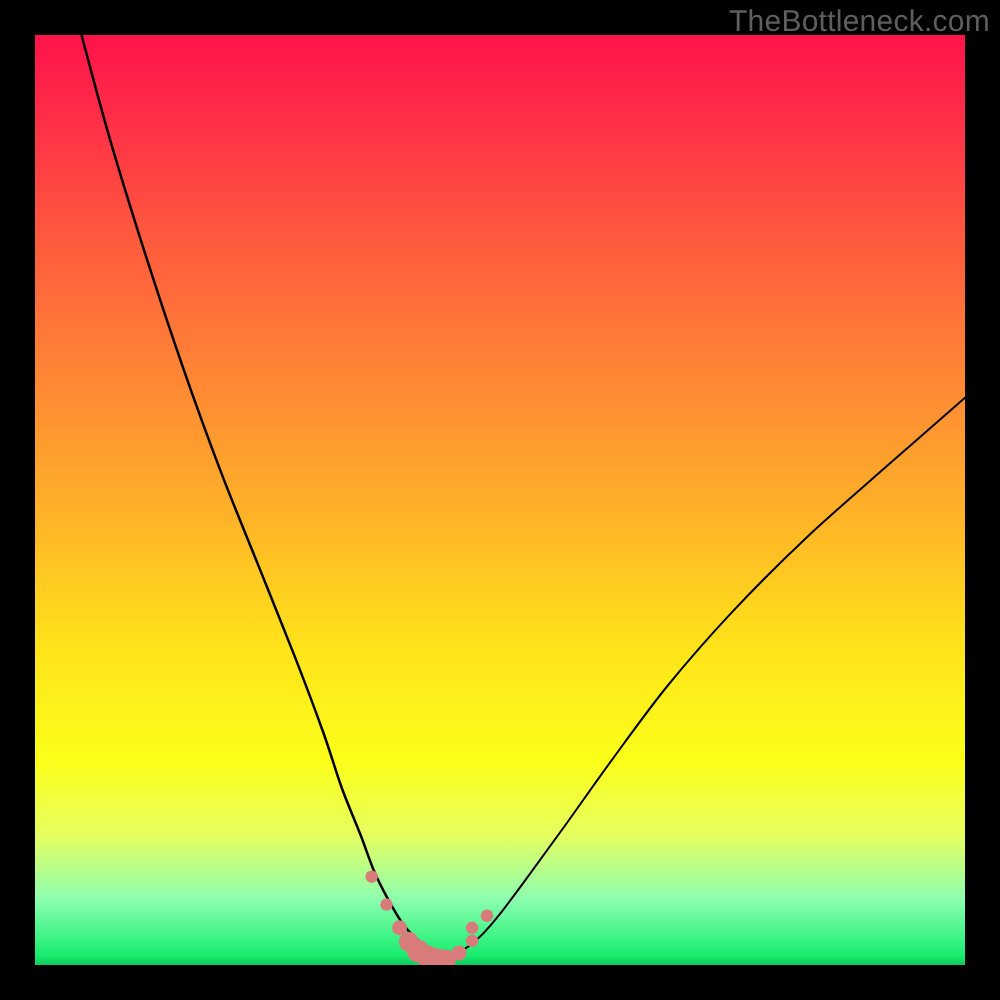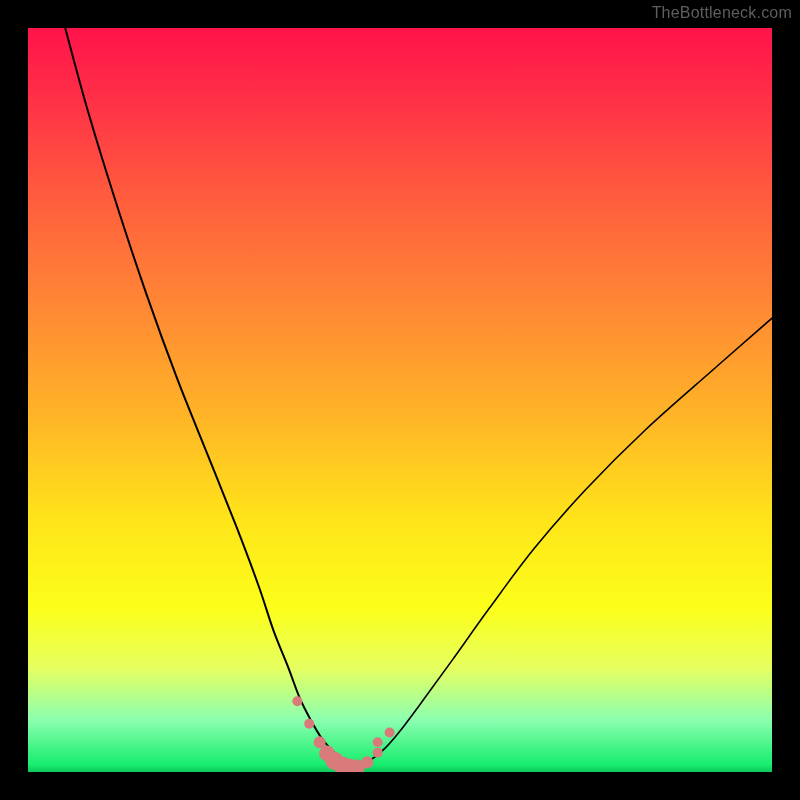--- a/index.html
+++ b/index.html
@@ -42,21 +42,21 @@
   }
   svg.curves {
     position: absolute;
     top: 0; left: 0;
   }
   .watermark {
     position: absolute;
     top: 4px;
     right: 8px;
     color: #5e5e5e;
-    font-size: 16px;
+    font-size: 24px;
     font-weight: 500;
     letter-spacing: 0.2px;
     user-select: none;
   }
 </style>
 </head>
 <body>
 
 <div class="frame">
   <div class="plot">

